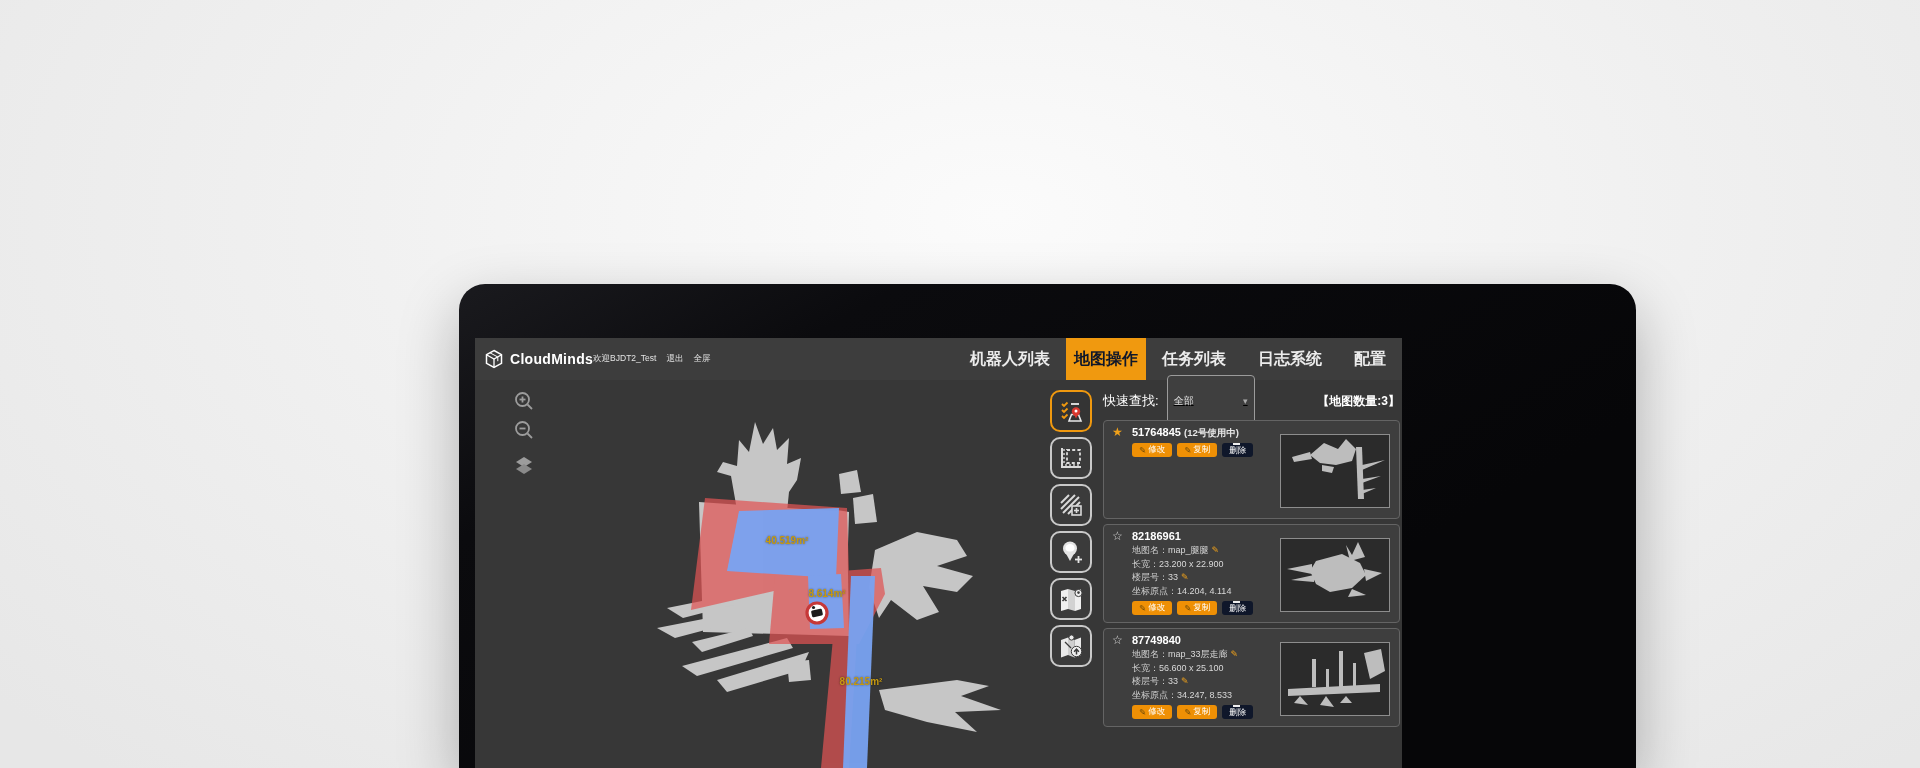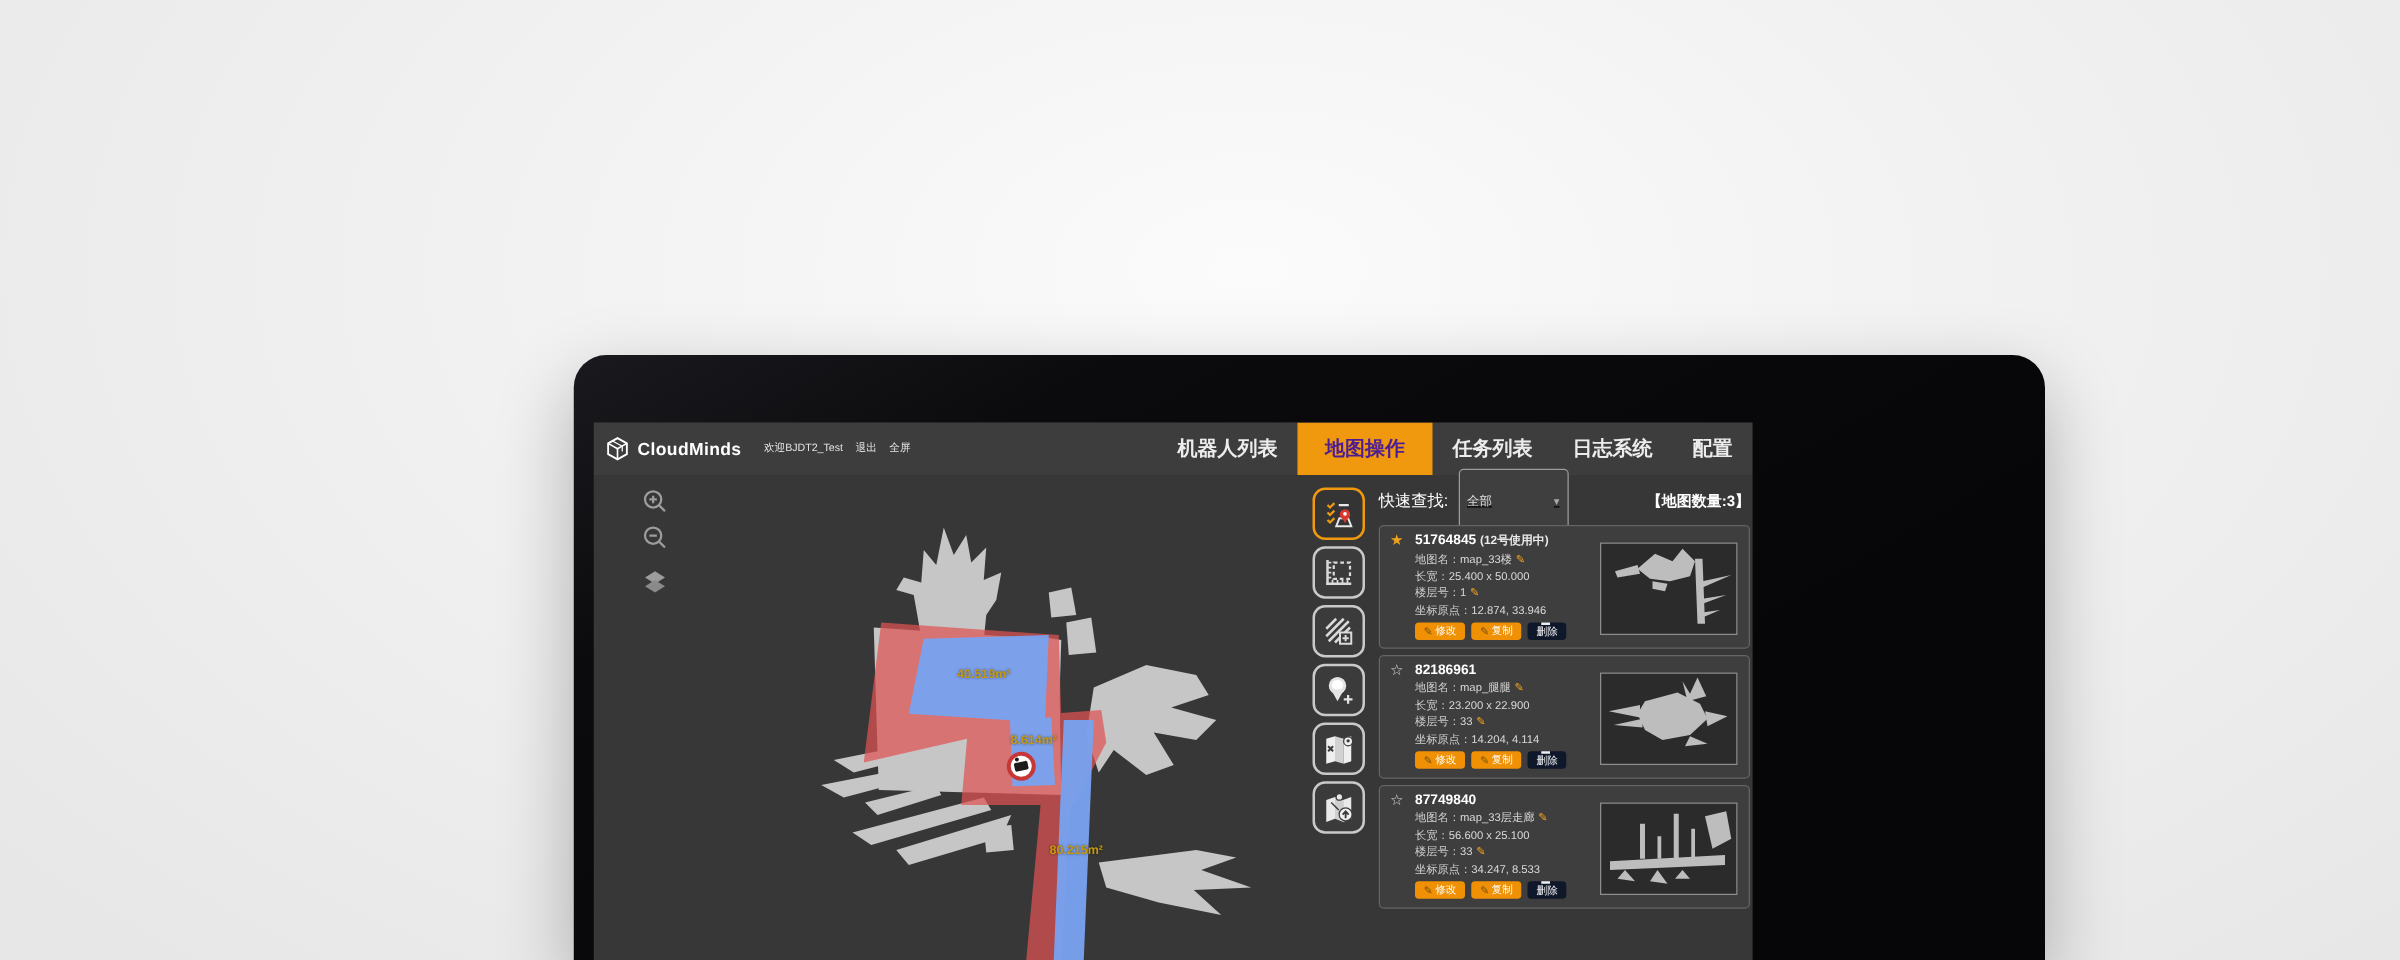--- a/index.html
+++ b/index.html
@@ -9,25 +9,25 @@
   
   .laptop{position:absolute;left:459px;top:284px;width:1177px;height:484px;
     background:linear-gradient(150deg,#1a1a1e 0%,#0b0b0e 22%,#060608 70%);
     border-radius:26px 26px 0 0;box-shadow:0 22px 60px rgba(0,0,0,.28);}
   .screen{position:absolute;left:16px;top:54px;width:927px;height:430px;background:#363636;overflow:hidden;}
   
   .navbar{position:relative;height:42px;background:#3d3d3d;display:flex;align-items:center;color:#eee;}
   .logo{display:flex;align-items:center;margin-left:9px;}
   .logo svg{display:block;}
   .logo-text{margin-left:6px;font-size:14px;font-weight:bold;color:#fff;letter-spacing:.3px;}
-  .welcome-group{display:flex;align-items:center;margin-left:18px;font-size:8.5px;color:#e3e3e3;gap:10px;}
+  .welcome-group{display:flex;align-items:center;font-size:8.5px;color:#e3e3e3;gap:10px;}
   .welcome-group .navlink{cursor:pointer;}
   .nav-items{margin-left:auto;display:flex;align-items:stretch;height:42px;}
   .nav-item{display:flex;align-items:center;padding:0 16px;font-size:16px;font-weight:bold;color:#ececec;cursor:pointer;}
-  .nav-item.active{background:#f0990f;color:#4c1d95;padding:0 22px;}
+  .nav-item.active{background:#f0990f;color:#0f172a;padding:0 8px;}
   
   .content{position:relative;height:388px;background:#373737;}
   
   .map-controls{position:absolute;left:38px;top:10px;display:flex;flex-direction:column;gap:7px;z-index:5;}
   .mc-btn{width:22px;height:22px;display:flex;align-items:center;justify-content:center;cursor:pointer;}
   .layers-gap{margin-top:6px;}
   
   .map-wrap{position:absolute;left:12px;top:0;width:575px;height:388px;}
   .area-label{position:absolute;transform:translate(-50%,-50%);font-size:10px;font-weight:bold;
     color:#c79a10;text-shadow:0 0 2px rgba(0,0,0,.55);white-space:nowrap;}
@@ -254,26 +254,20 @@
           </div>
 
           <div class="cards">
 
             <div class="card">
               <span class="star filled">★</span>
               <div class="card-title">
                 <span>51764845</span>
                 <span class="suffix">(12号使用中)</span>
               </div>
-              <div class="card-rows">
-                <div class="row"><span class="lbl">地图名：</span><span class="val">map_33楼</span><span class="pencil">✎</span></div>
-                <div class="row"><span class="lbl">长宽：</span><span class="val">25.400 x 50.000</span></div>
-                <div class="row"><span class="lbl">楼层号：</span><span class="val">1</span><span class="pencil">✎</span></div>
-                <div class="row"><span class="lbl">坐标原点：</span><span class="val">12.874, 33.946</span></div>
-              </div>
               <div class="card-btns">
                 <div class="btn">
                     <span class="btn-pencil">✎</span>
                     <span>修改</span>
                   </div>
                 <div class="btn">
                     <span class="btn-pencil">✎</span>
                     <span>复制</span>
                   </div>
                 <div class="btn gray">

